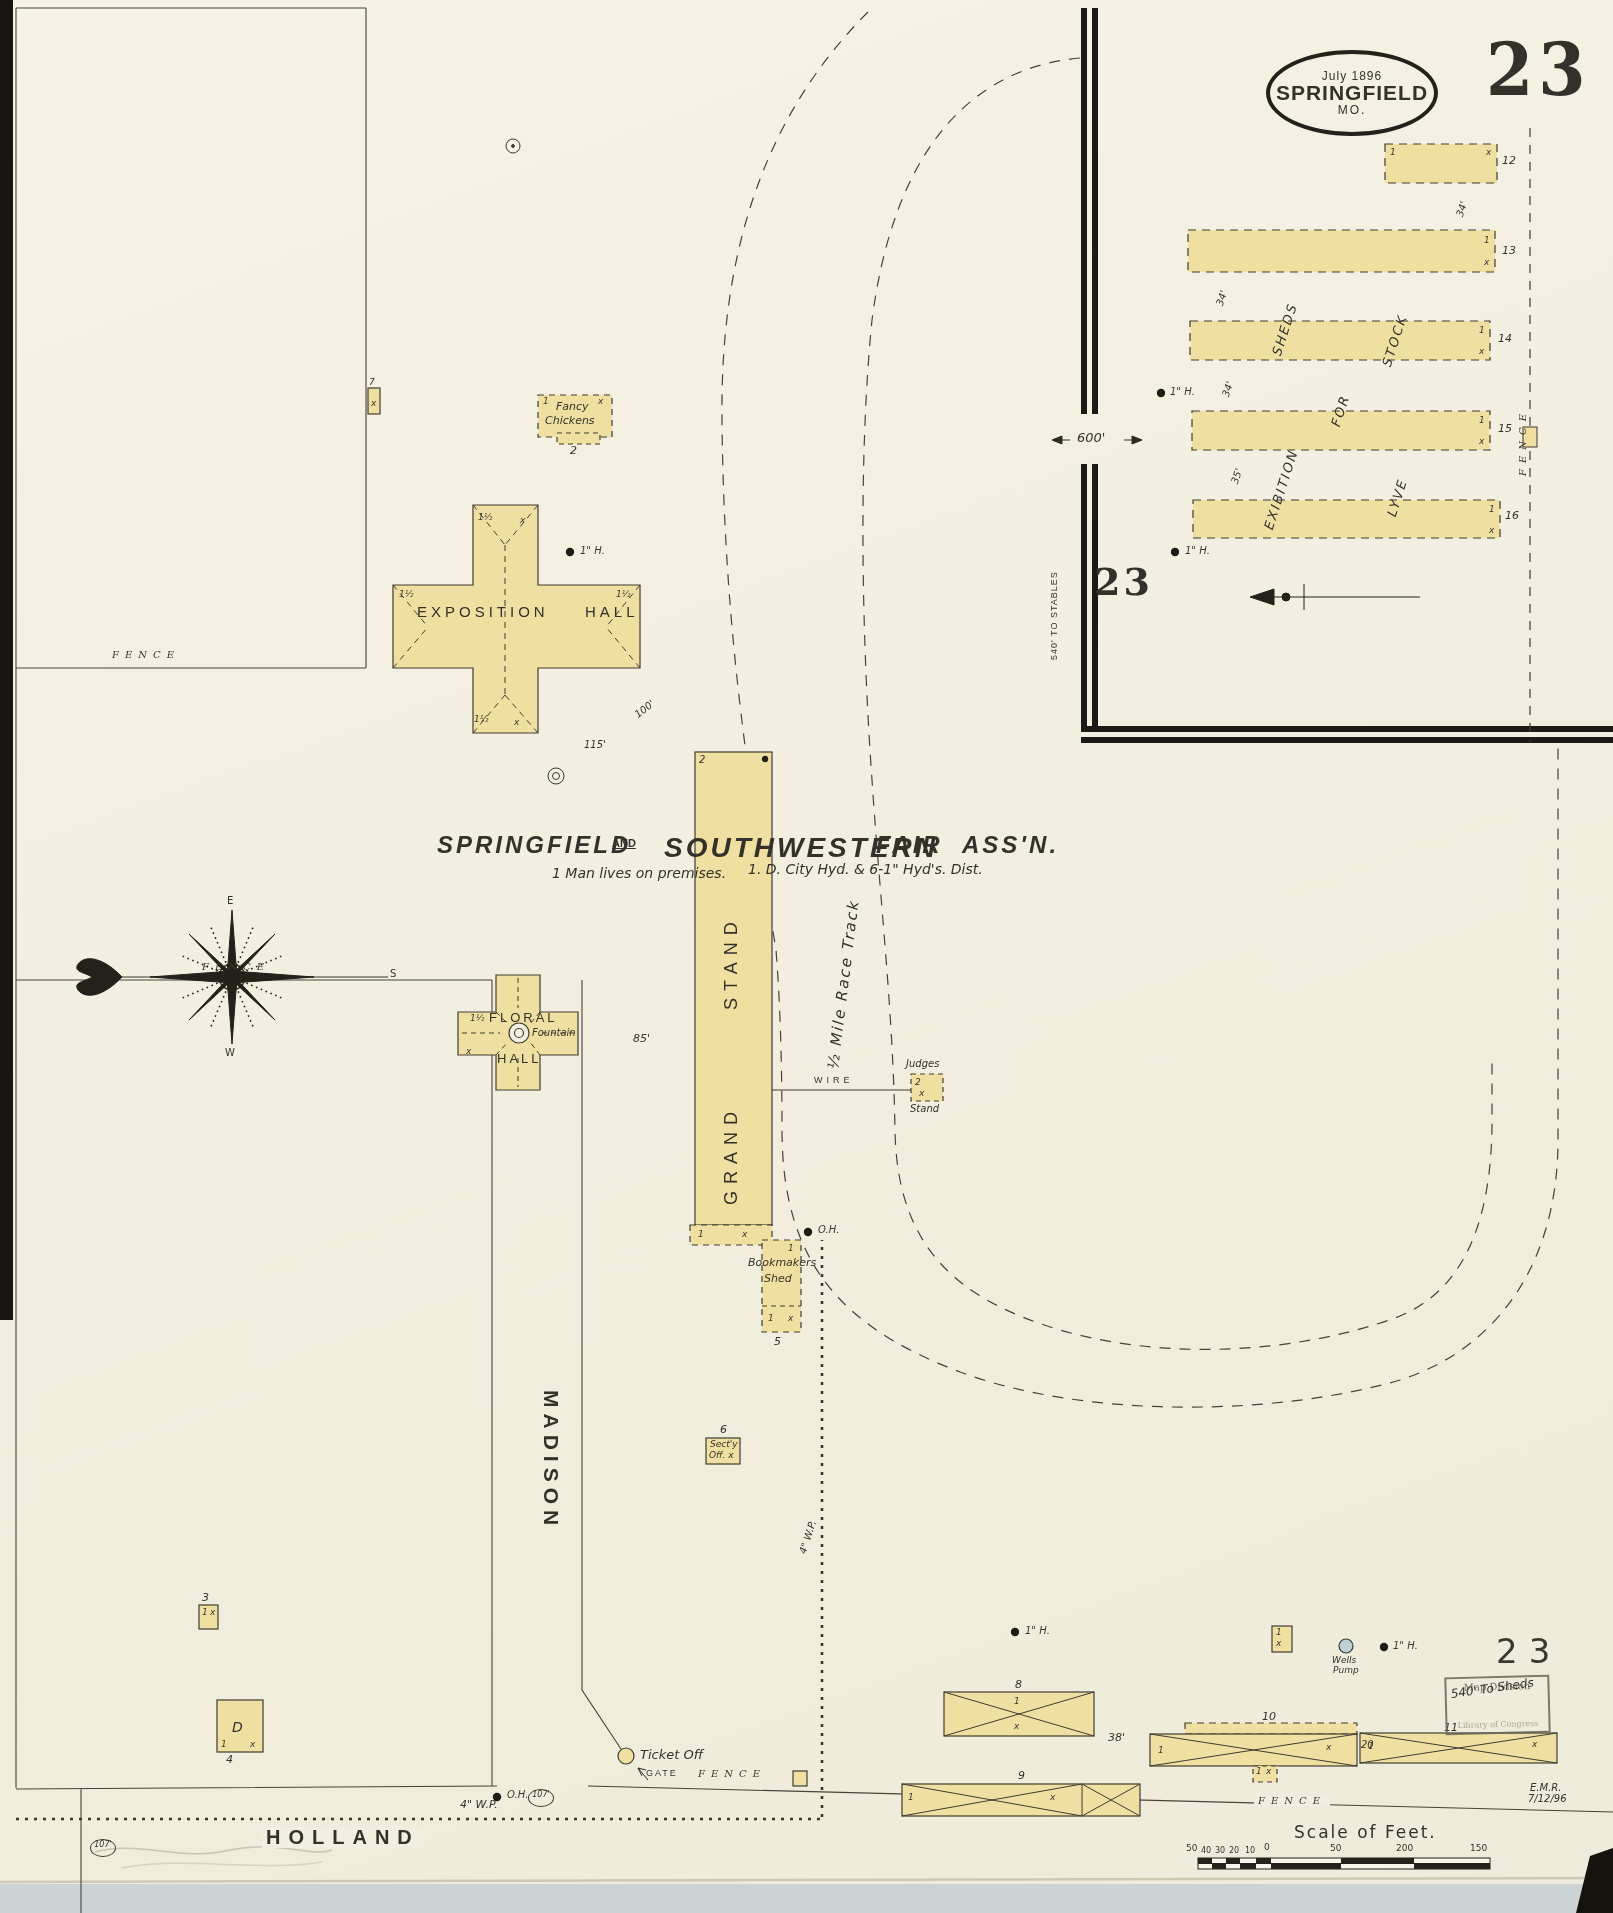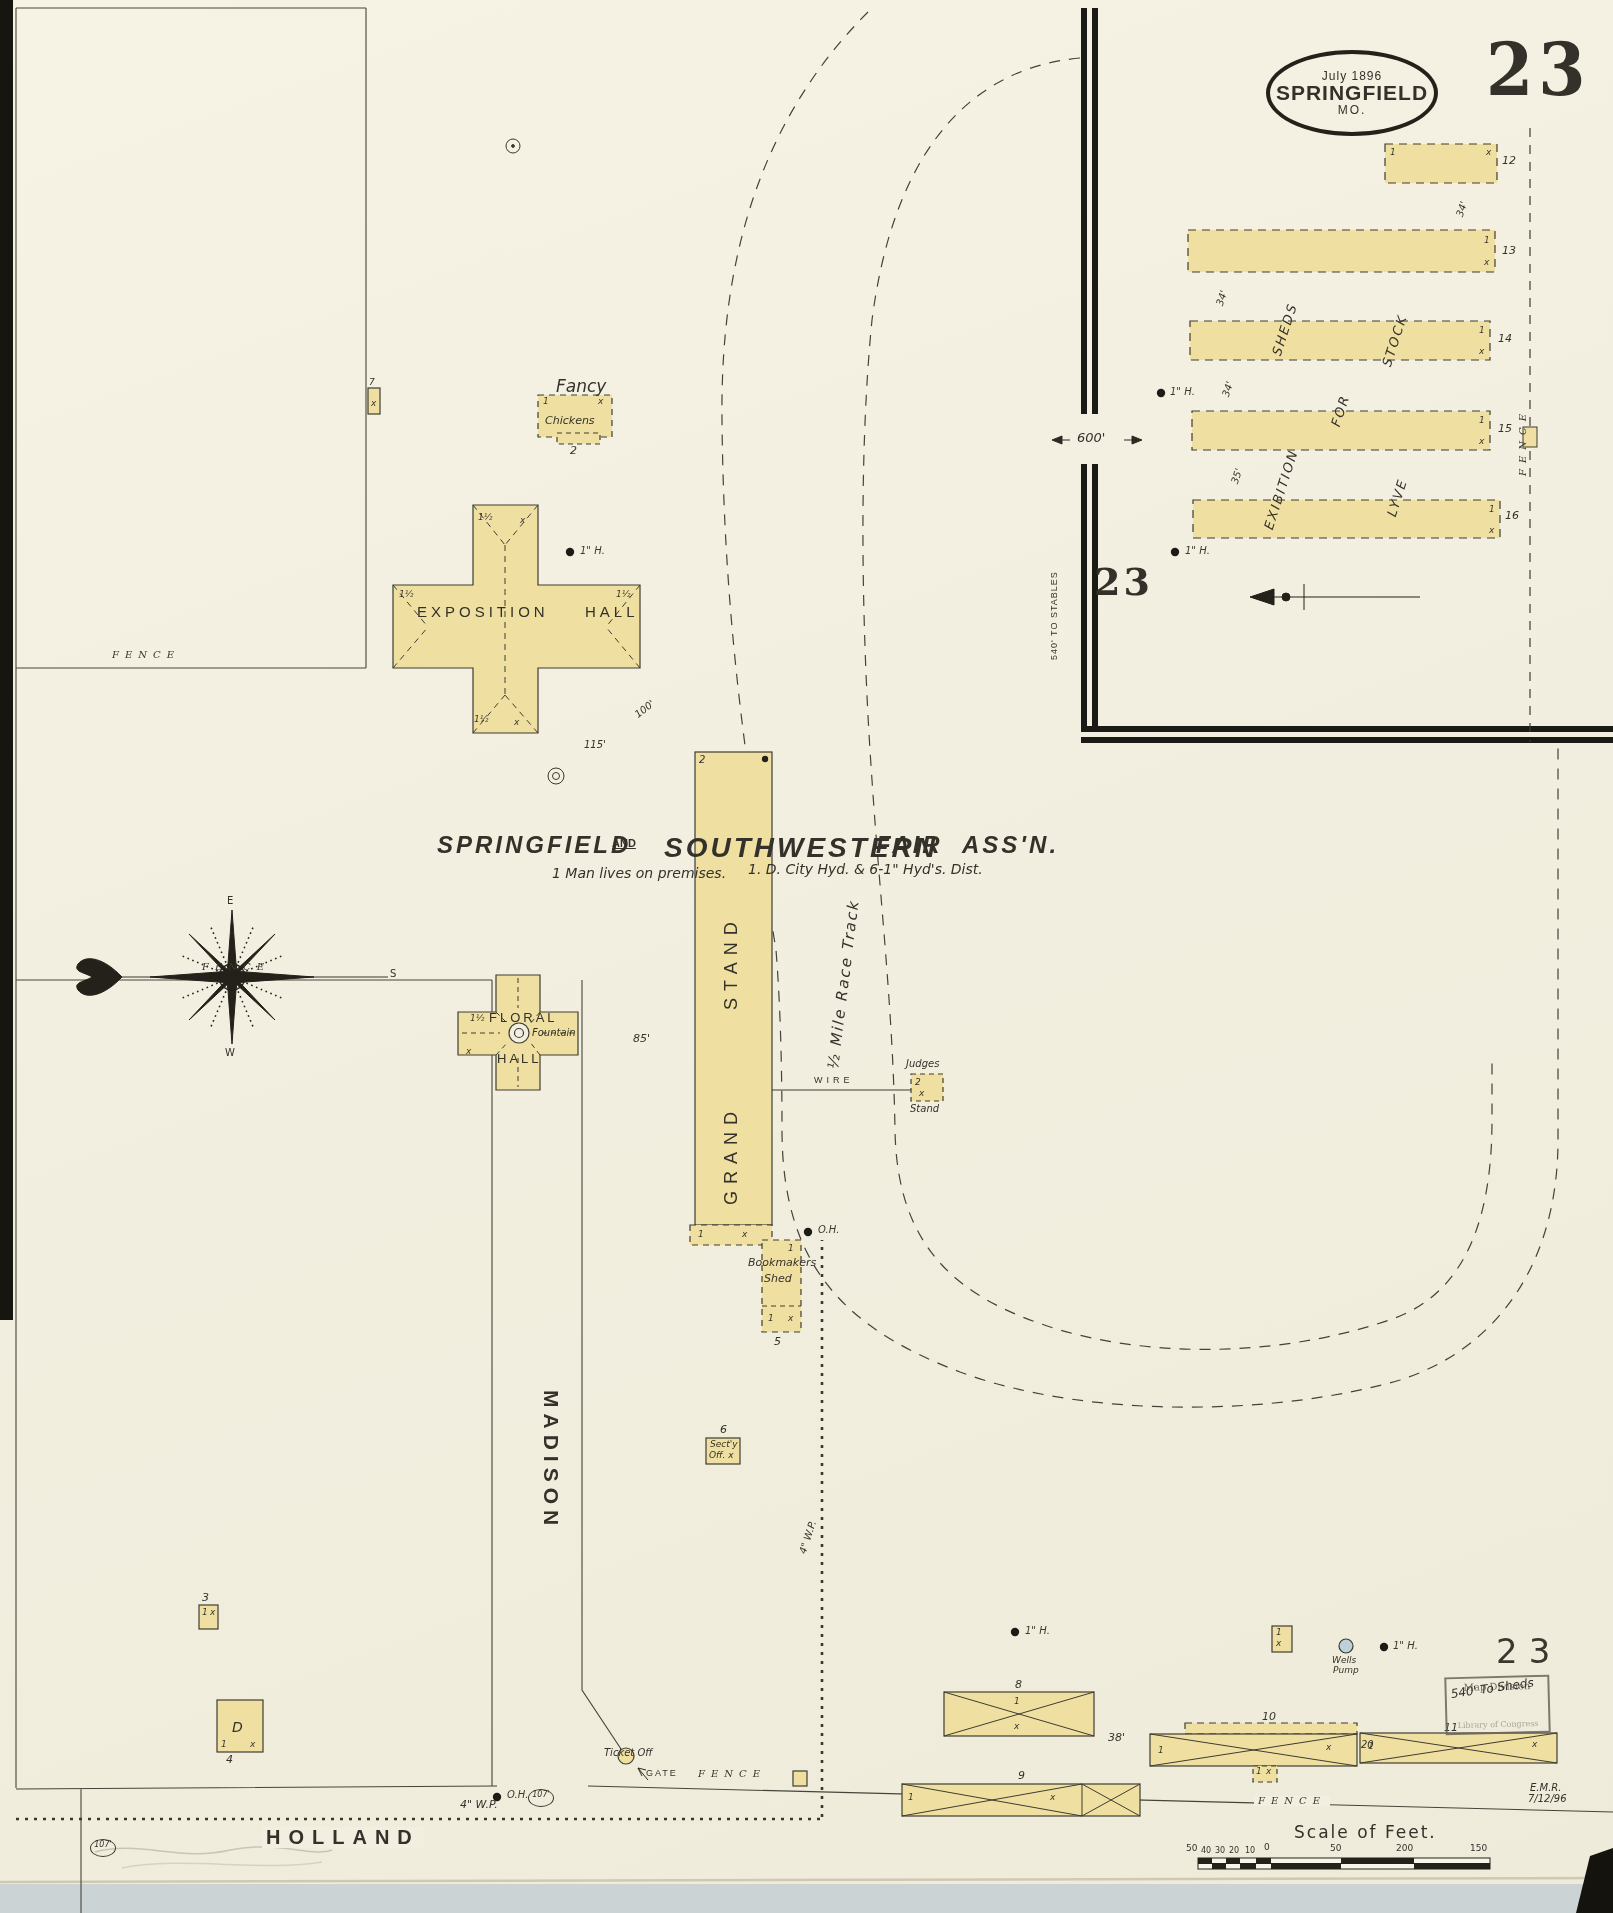--- a/index.html
+++ b/index.html
@@ -245,23 +245,23 @@
 <span class="t caps" style="left:497px;top:1052px;font-size:13px;letter-spacing:3px">HALL</span>
 <span class="t i" style="left:532px;top:1028px;font-size:10px">Fountain</span>
 <span class="t caps rm90" style="left:722px;top:1205px;font-size:18px;letter-spacing:7px">GRAND</span>
 <span class="t caps rm90" style="left:722px;top:1010px;font-size:18px;letter-spacing:7px">STAND</span>
 <span class="t i" style="left:906px;top:1059px;font-size:10px">Judges</span>
 <span class="t i" style="left:910px;top:1104px;font-size:10px">Stand</span>
 <span class="t i" style="left:748px;top:1257px;font-size:11px">Bookmakers</span>
 <span class="t i" style="left:764px;top:1273px;font-size:11px">Shed</span>
 <span class="t i" style="left:710px;top:1440px;font-size:9px">Sect'y</span>
 <span class="t i" style="left:709px;top:1451px;font-size:9px">Off. x</span>
-<span class="t i" style="left:556px;top:378px;font-size:17px">Fancy</span>
+<span class="t i" style="left:556px;top:401px;font-size:11px">Fancy</span>
 <span class="t i" style="left:545px;top:415px;font-size:11px">Chickens</span>
-<span class="t i" style="left:604px;top:1748px;font-size:10px">Ticket Off</span>
+<span class="t i" style="left:640px;top:1748px;font-size:13px">Ticket Off</span>
 <span class="t caps" style="left:646px;top:1769px;font-size:9px;letter-spacing:2px">GATE</span>
 <span class="t i" style="left:1332px;top:1656px;font-size:9px">Wells</span>
 <span class="t i" style="left:1333px;top:1666px;font-size:9px">Pump</span>
 
 <span class="t i rm72" style="left:1270px;top:353px;font-size:13px;letter-spacing:2px">SHEDS</span>
 <span class="t i rm72" style="left:1380px;top:364px;font-size:13px;letter-spacing:2px">STOCK</span>
 <span class="t i rm72" style="left:1262px;top:527px;font-size:13px;letter-spacing:2px">EXIBITION</span>
 <span class="t i rm72" style="left:1329px;top:424px;font-size:13px;letter-spacing:2px">FOR</span>
 <span class="t i rm72" style="left:1385px;top:514px;font-size:13px;letter-spacing:2px">LYVE</span>
 

